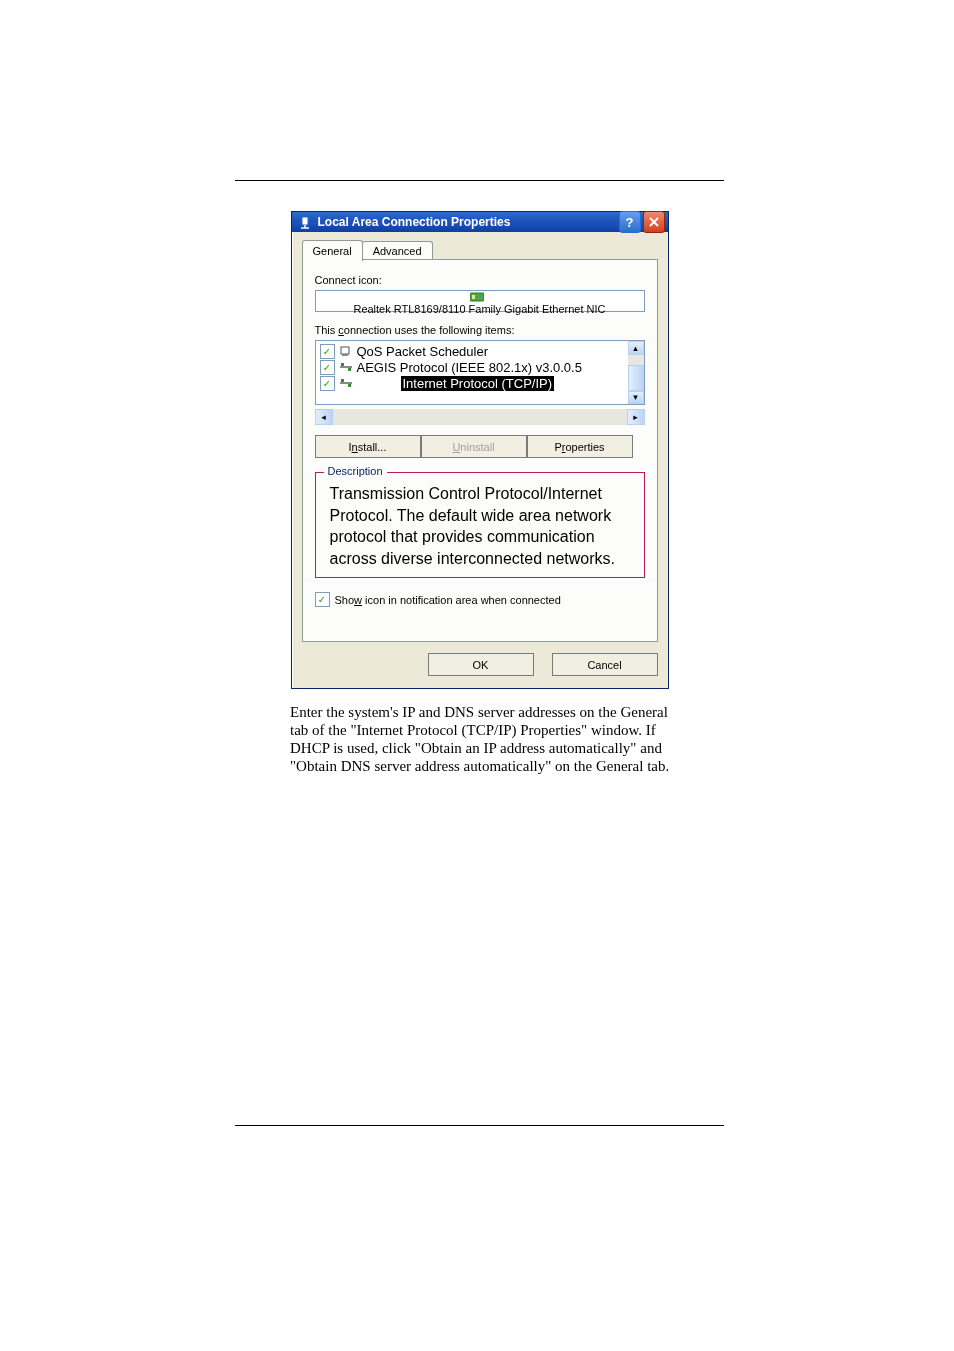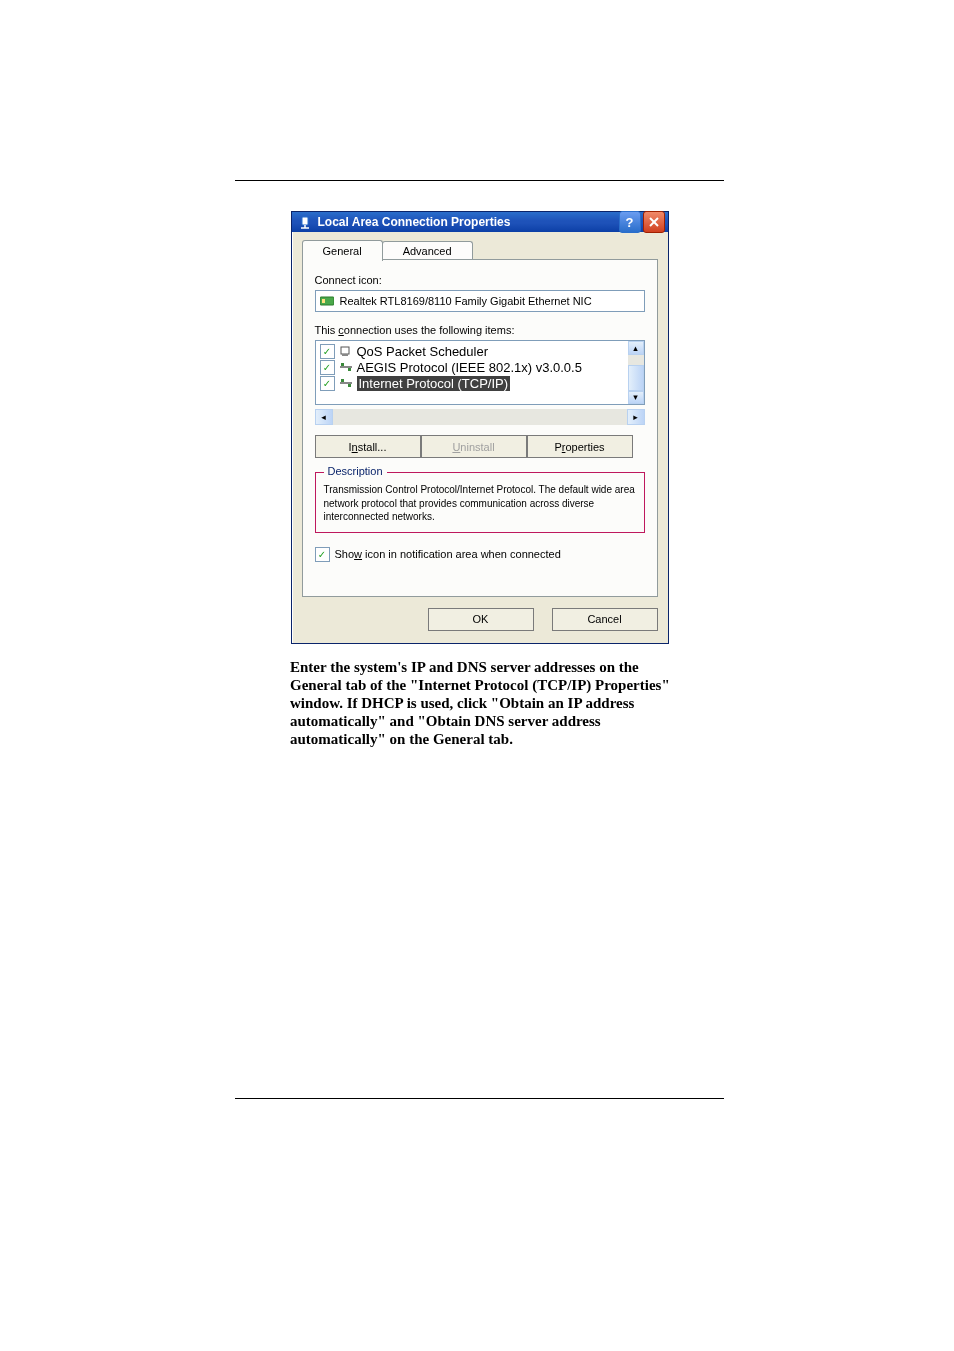--- a/index.html
+++ b/index.html
@@ -83,21 +83,21 @@
   .tab-row {
     display: flex;
     align-items: flex-end;
     height: 22px;
     position: relative;
   }
   .tab {
     border: 1px solid #919b9c;
     border-bottom: none;
     background: #fdfcfb;
-    padding: 3px 20px;
+    padding: 3px 10px;
     font-size: 11px;
     border-top-left-radius: 3px;
     border-top-right-radius: 3px;
     margin-right: -1px;
     cursor: pointer;
   }
   .tab.active {
     background: #fcfcfa;
     position: relative;
     z-index: 2;
@@ -117,20 +117,21 @@
     margin-bottom: 4px;
   }
   .adapter-box {
     border: 1px solid #7f9db9;
     background: #fff;
     height: 20px;
     display: flex;
     align-items: center;
     padding: 0 4px;
     margin-bottom: 12px;
+    flex-direction: column;
   }
   .adapter-box .adpt-icon {
     width: 14px;
     height: 12px;
     margin-right: 6px;
   }
   .btn {
     border: 1px solid #7a7a7a;
     background: #f1efe2;
     height: 21px;
@@ -192,23 +193,24 @@
     height: 14px;
     margin-right: 4px;
     display: inline-flex;
     align-items: center;
     justify-content: center;
   }
   .item-row .item-text {
     font-size: 13px;
   }
   .item-row.selected .item-text {
-    background: #404040;
+    background: #000000;
     color: #fff;
     padding: 0 2px;
+    margin-left: 44px;
   }
   .vscroll {
     width: 16px;
     background: #e7e7e0;
     display: flex;
     flex-direction: column;
   }
   .vscroll .vbtn {
     height: 16px;
     background: linear-gradient(to bottom, #e3effb, #bcd4f6);
@@ -261,22 +263,23 @@
   .groupbox .legend {
     position: absolute;
     top: -8px;
     left: 8px;
     background: #fcfcfa;
     padding: 0 4px;
     color: #0a246a;
     font-size: 11px;
   }
   .groupbox .desc-text {
-    font-size: 10px;
+    font-size: 16px;
     line-height: 1.35;
+    margin-left: 6px;
   }
   .showicon-row {
     display: flex;
     align-items: center;
     font-size: 11px;
     margin-bottom: 20px;
   }
   .showicon-row .chk {
     width: 13px;
     height: 13px;
@@ -295,21 +298,20 @@
     gap: 18px;
     padding: 0 10px 12px 0;
   }
   
   .doc-para {
     font-family: "Times New Roman", serif;
     font-size: 15px;
     line-height: 1.2;
     text-align: left;
     margin: 0 40px 0 55px;
-    font-weight: bold;
   }
 </style>
 </head>
 <body>
 
 <div class="page">
   <hr class="hr">
 
   <div class="dialog">
     <div class="titlebar">

